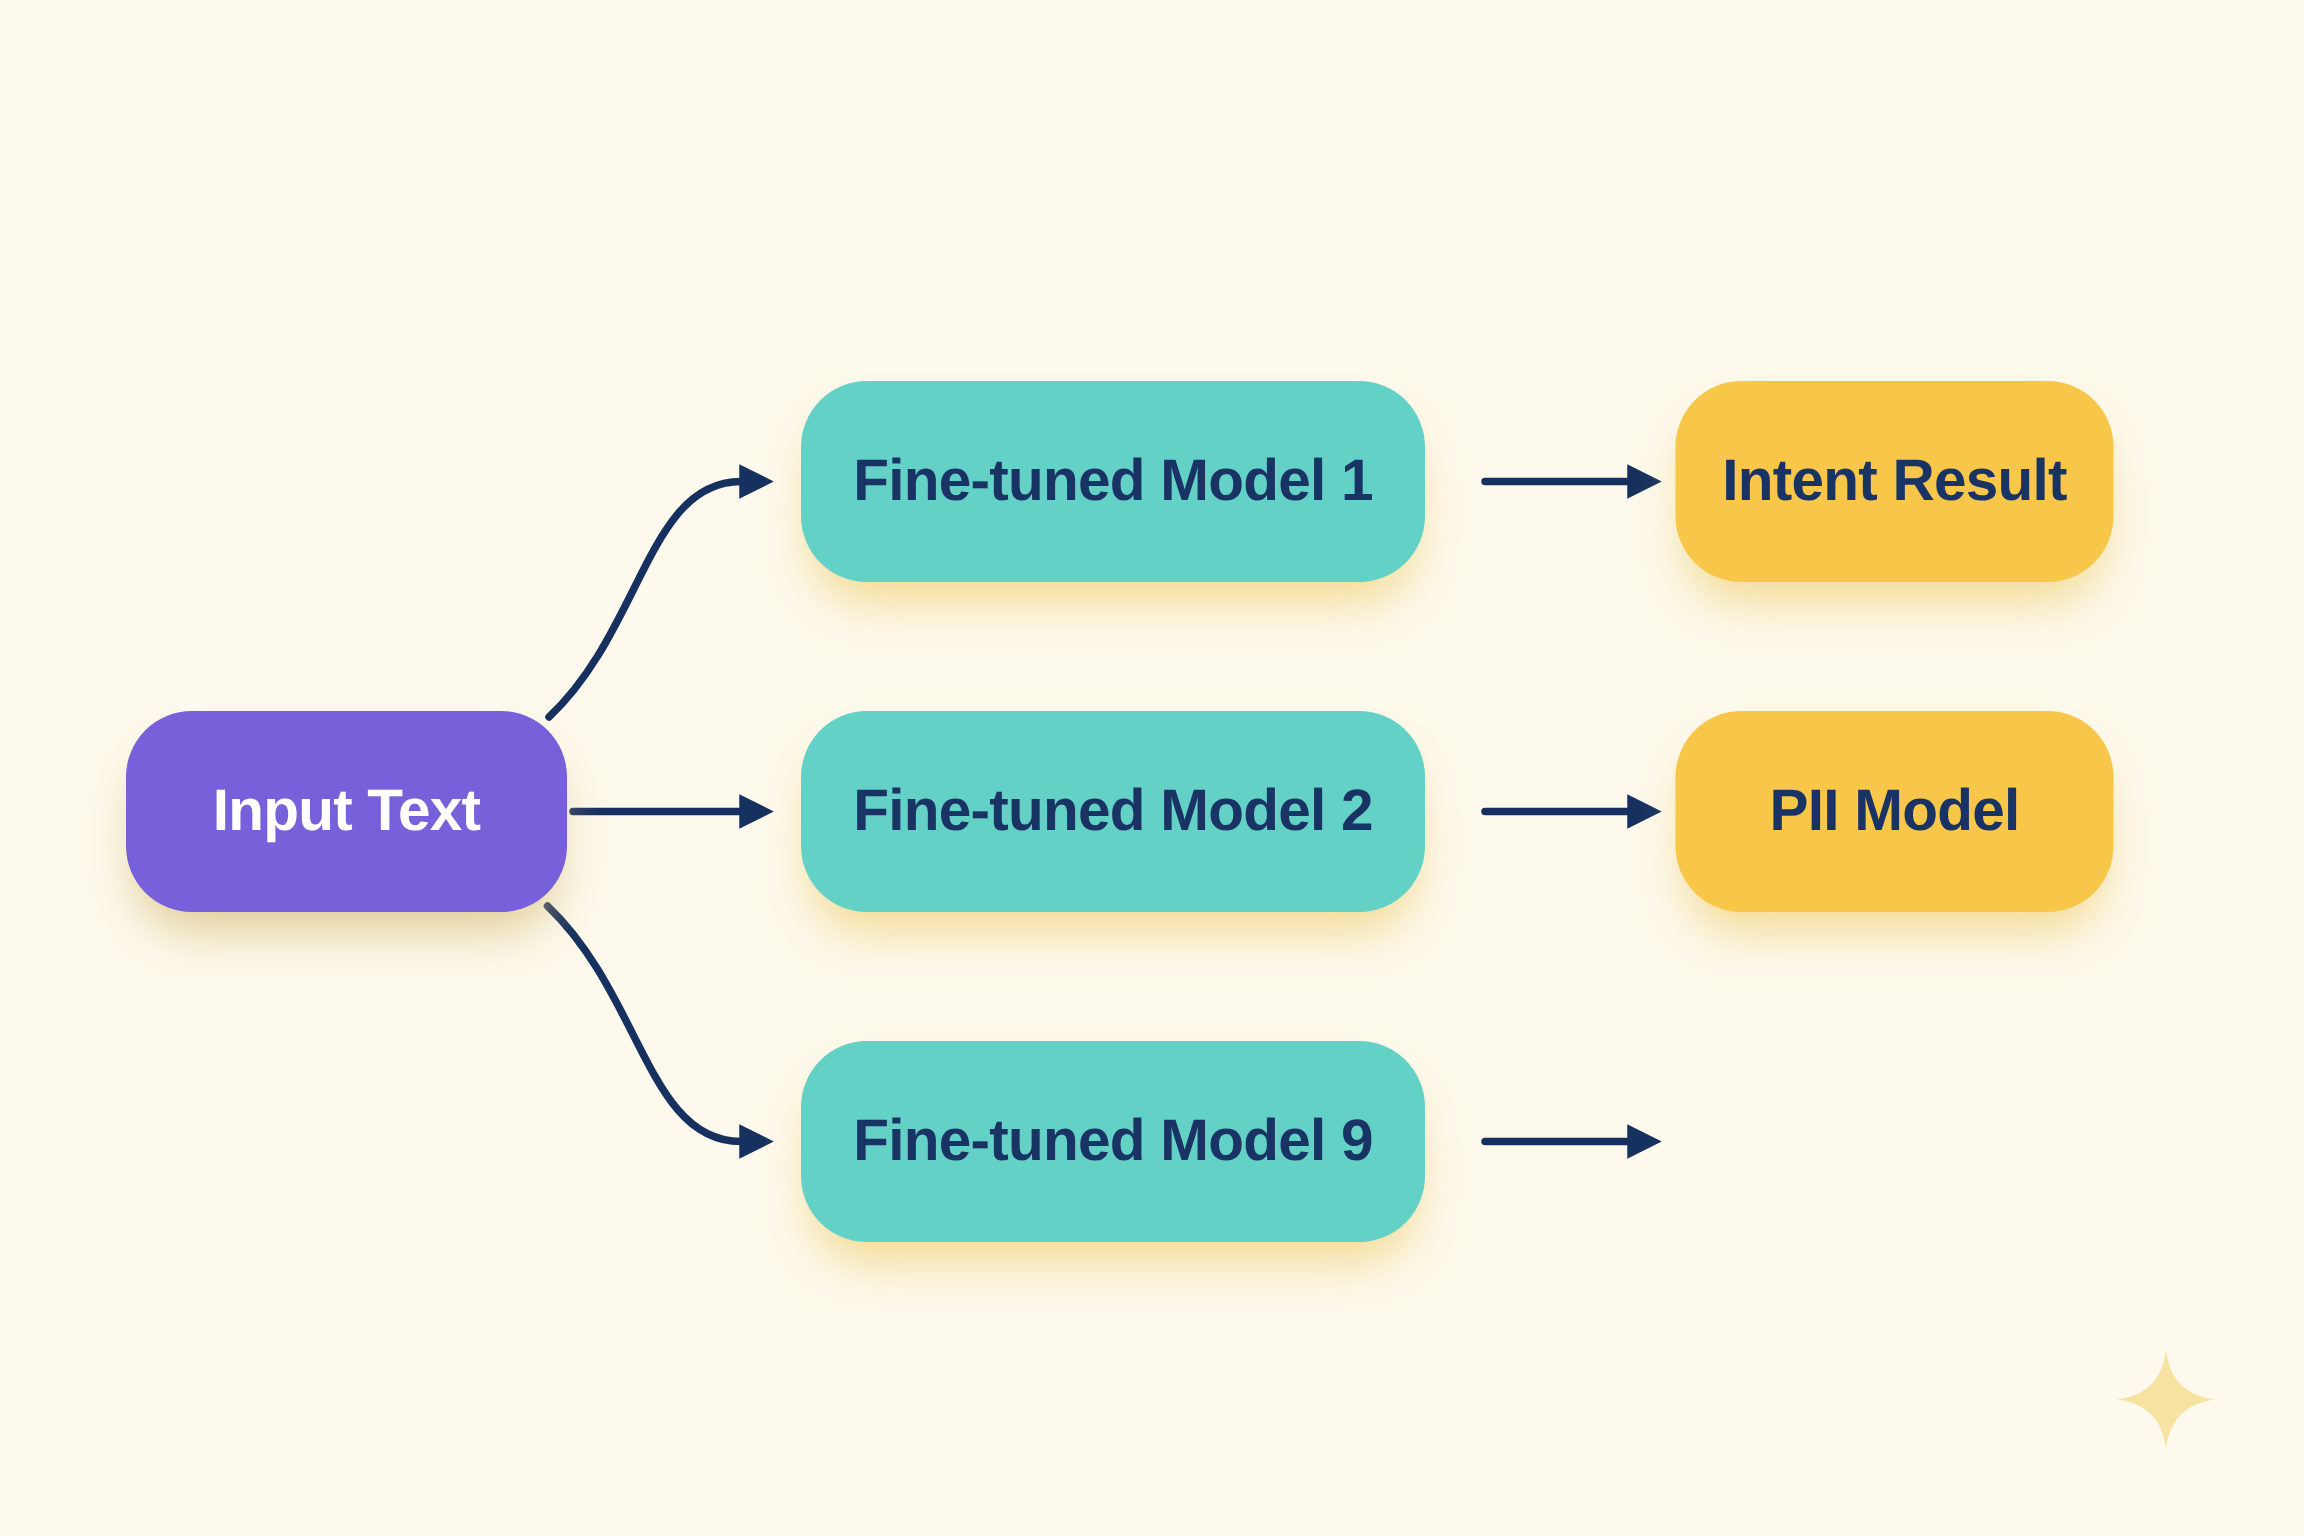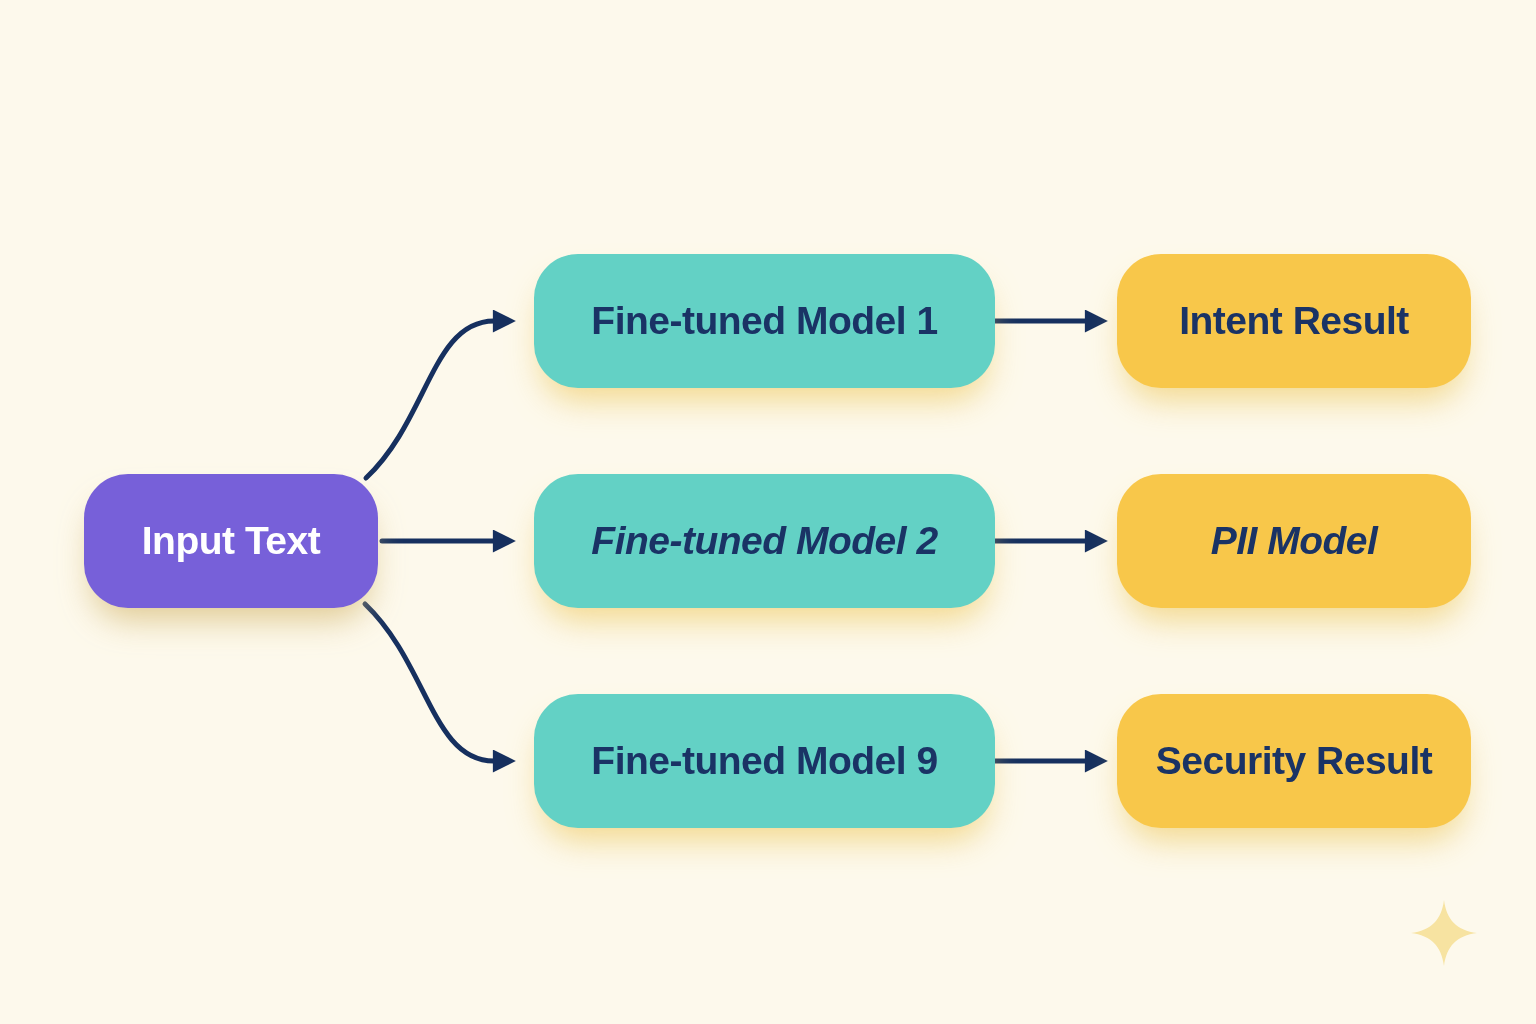--- a/index.html
+++ b/index.html
@@ -42,32 +42,32 @@
   .node-input {
     left: 84px;
     top: 474px;
     width: 294px;
     background: var(--input, #7760D9);
     color: var(--input_text, #FFFFFF);
     box-shadow: 0 20px 32px -8px rgba(215, 188, 120, 0.75);
   }
   .node-model {
     left: 534px;
-    width: 461px;
+    width: 416px;
     background: var(--model, #63D1C5);
     color: var(--node_text, #1A3365);
   }
   .node-result {
     left: 1117px;
-    width: 354px;
+    width: 292px;
     background: var(--result, #F8C74A);
     color: var(--node_text, #1A3365);
   }
   .row-1 { top: 254px; }
-  .row-2 { top: 474px; font-style: italic; }
+  .row-2 { top: 474px; }
   .row-3 { top: 694px; }
   .arrow-path {
     stroke: var(--arrow, #16305F);
     stroke-width: 5px;
     fill: none;
     stroke-linecap: round;
   }
   .sparkle {
     position: absolute;
     left: 1410px;
@@ -108,21 +108,18 @@
   <div class="node node-model row-3">
     <span>Fine-tuned Model 9</span>
   </div>
 
   <div class="node node-result row-1">
     <span>Intent Result</span>
   </div>
   <div class="node node-result row-2">
     <span>PII Model</span>
   </div>
-  <div class="node node-result row-3">
-    <span>Security Result</span>
-  </div>
 
   <svg class="sparkle" viewBox="-34 -34 68 68">
     <path d="M 0,-33 C 2.5,-13 13,-2.5 33,0 C 13,2.5 2.5,13 0,33 C -2.5,13 -13,2.5 -33,0 C -13,-2.5 -2.5,-13 0,-33 Z" fill="var(--sparkle, #F7E3A1)"></path>
   </svg>
 
 </div>
 
 </body></html>

